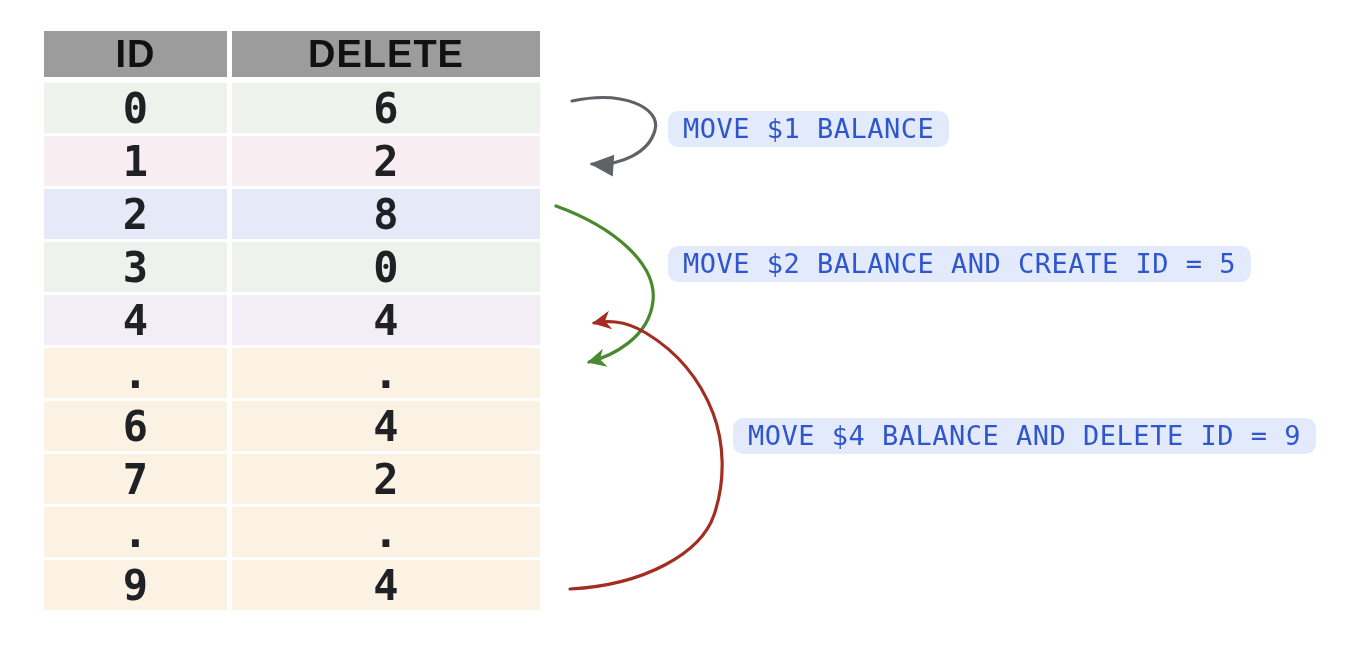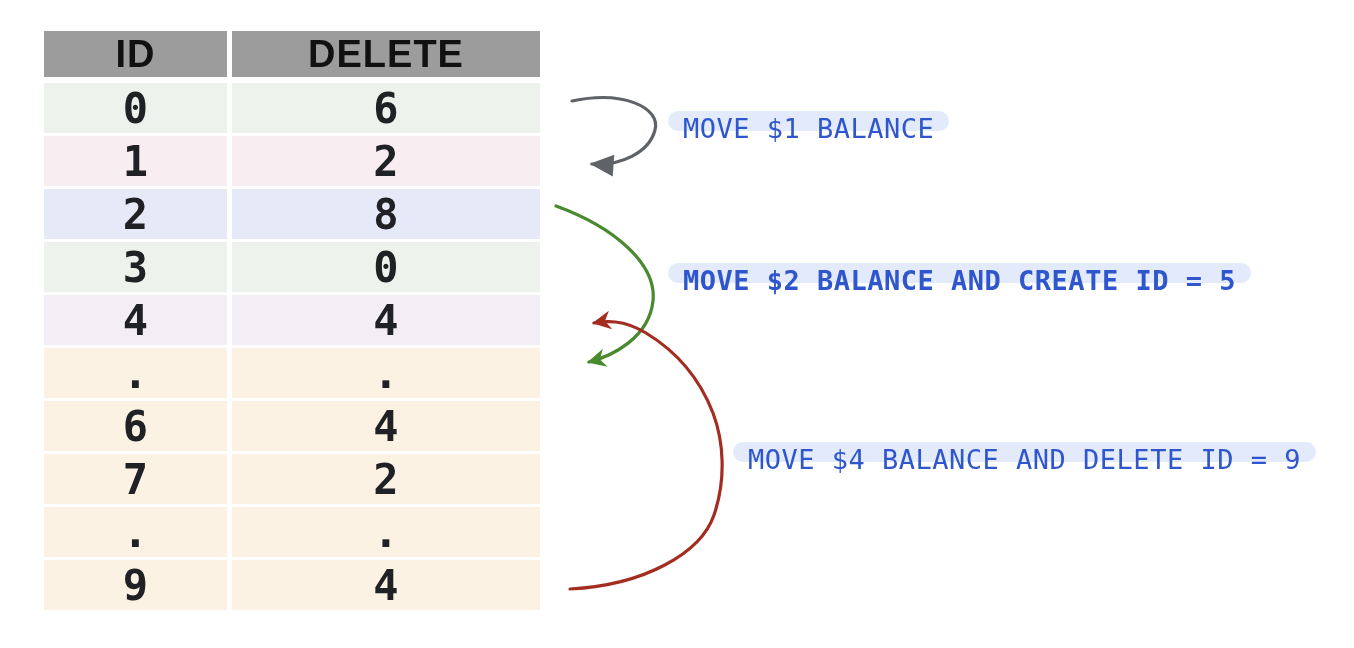--- a/index.html
+++ b/index.html
@@ -10,25 +10,25 @@
   .thead{display:grid;grid-template-columns:183px 308px;column-gap:5px;margin-bottom:6px;}
   .th{height:46px;display:flex;align-items:center;justify-content:center;
       font-family:"Liberation Sans",sans-serif;font-weight:700;font-size:38px;letter-spacing:1px;}
   .tbody{display:grid;grid-template-columns:183px 308px;gap:3px 5px;}
   .td{height:50px;display:flex;align-items:center;justify-content:center;
       font-family:"DejaVu Sans Mono",monospace;font-weight:700;font-size:42px;}
   
   .arrows{position:absolute;left:0;top:0;width:1354px;height:648px;pointer-events:none;}
   .arrows path.flow{fill:none;stroke-width:3.2;stroke-linecap:round;}
   
-  .pill{position:absolute;height:20px;line-height:36px;padding:0 15px;border-radius:10px;
+  .pill{position:absolute;height:36px;line-height:36px;padding:0 15px;border-radius:10px;
         font-family:"DejaVu Sans Mono",monospace;font-size:27px;letter-spacing:.5px;white-space:nowrap;}
   .pill-1{left:668px;top:111px;}
-  .pill-2{left:668px;top:263px;font-weight:bold;}
-  .pill-3{left:733px;top:442px;}
+  .pill-2{left:668px;top:246px;}
+  .pill-3{left:733px;top:418px;}
 </style>
 </head>
 <body>
 
 <div class="canvas">
 
   <div class="ledger">
     <div class="thead">
       <div class="th" style="background: rgb(156, 156, 156); color: rgb(17, 17, 17);">ID</div>
       <div class="th" style="background: rgb(156, 156, 156); color: rgb(17, 17, 17);">DELETE</div>

